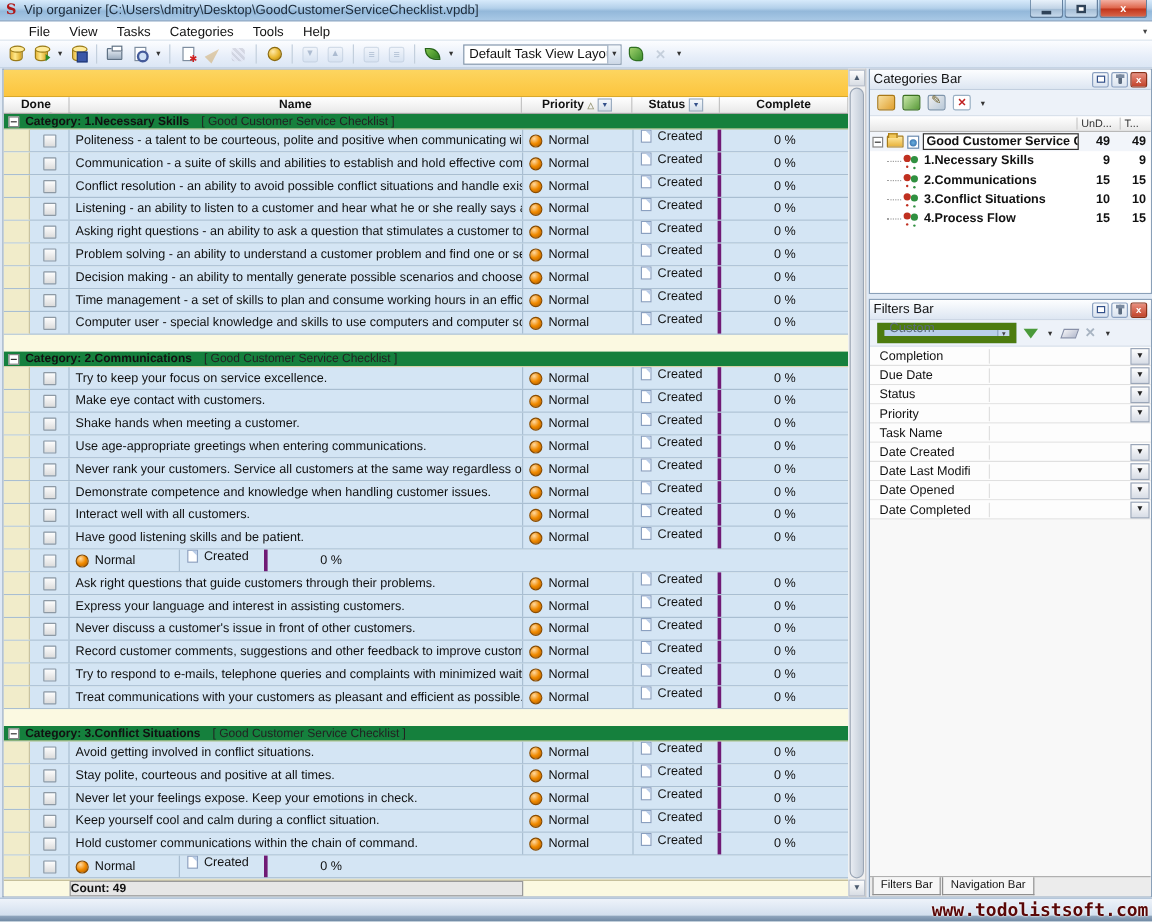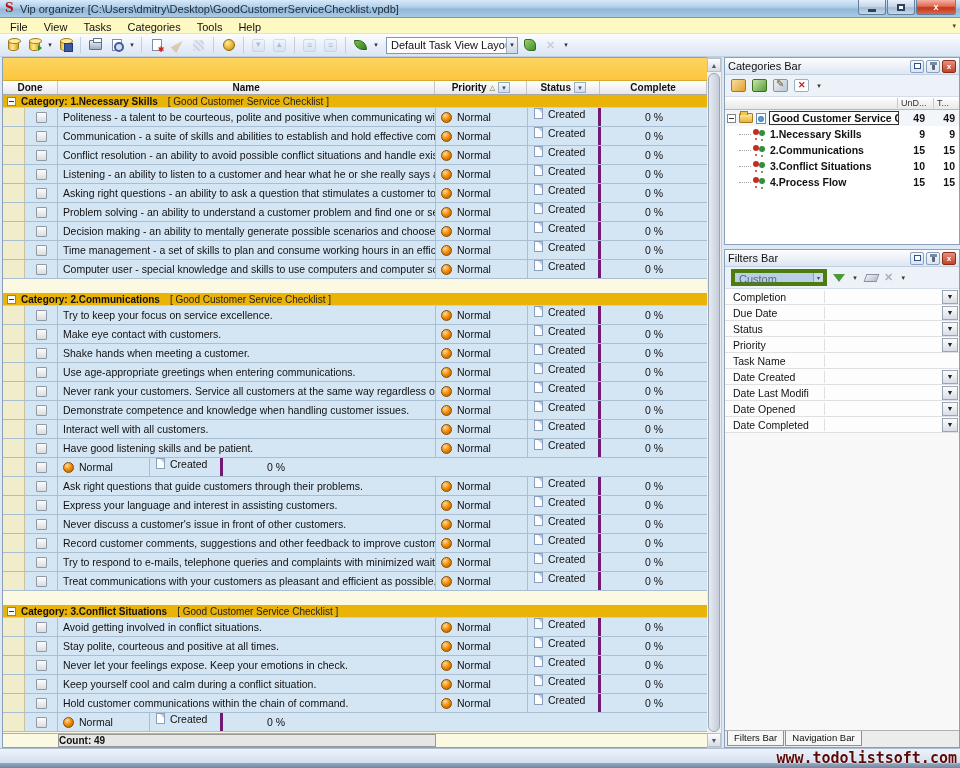--- a/index.html
+++ b/index.html
@@ -15,21 +15,21 @@
   .title-text { font-size:11px; color:#1d2b3a; flex:1; white-space:nowrap; overflow:hidden; }
   .win-controls { display:flex; gap:1px; align-self:flex-start; }
   .win-btn { width:28px; height:15px; border:1px solid #5b7globals; border:1px solid #64809e; border-top:none; border-radius:0 0 3px 3px;
     background:linear-gradient(180deg,#e9f2fb 0%,#c2d4e6 50%,#a3bcd4 55%,#c6d9ec 100%); display:flex; align-items:center; justify-content:center;
     font-size:9px; color:#31445a; }
   .win-btn.close { width:40px; background:linear-gradient(180deg,#f3b0a2 0%,#e06a50 45%,#c2361c 55%,#d8684d 100%); color:#fff; font-weight:bold; }
   .minimize-glyph { width:8px; height:3px; background:#2e4258; margin-top:6px; }
   .maximize-glyph { width:8px; height:7px; border:2px solid #2e4258; background:#fff; }
 
   
-  .menubar { height:16px; background:#fef9c3; border-bottom:1px solid #d8e0ec; display:flex; align-items:center; padding-left:2px; }
+  .menubar { height:16px; background:#ffffff; border-bottom:1px solid #d8e0ec; display:flex; align-items:center; padding-left:16px; }
   .menu-item { font-size:11px; color:#111; padding:0 8px; }
   .menu-overflow { margin-left:auto; margin-right:4px; font-size:7px; color:#444; }
 
   
   .toolbar { height:23px; background:linear-gradient(180deg,#fcfdff 0%,#e7eef9 60%,#dbe6f4 100%);
     border-bottom:1px solid #c0cfe2; display:flex; align-items:center; padding-left:4px; gap:2px; }
   .tb-sep { width:1px; height:16px; background:#c3cfdd; margin:0 3px; }
   .tb-btn { width:19px; height:19px; display:flex; align-items:center; justify-content:center; border-radius:2px; }
   .tb-btn.disabled { opacity:.38; }
   .tb-drop { font-size:7px; color:#333; width:8px; text-align:center; }
@@ -64,21 +64,21 @@
   .group-chip { background:#fdf4cf; border:1px solid #c9ae62; height:17px; display:flex; align-items:flex-start; padding:0 6px; gap:6px;margin-top:42px; }
   .group-chip .lbl { font-size:11px; font-weight:bold; color:#111; }
   .group-chip .sort { font-size:8px; color:#8a8a66; }
 
   .grid-head { height:14px; display:flex; background:linear-gradient(180deg,#ffffff,#e8e8e8); border-bottom:1px solid #a8a8a8; }
   .gh-cell { font-size:10px; font-weight:bold; color:#111; display:flex; align-items:center; justify-content:center; border-right:1px solid #c4c4c4; position:relative; gap:3px; }
   .gh-sort { font-size:7px; color:#9a9a7a; }
   .gh-filter { width:12px; height:11px; background:linear-gradient(180deg,#f6f9fc,#d3deea); border:1px solid #9aacc0; font-size:6px; color:#33508a; display:flex; align-items:center; justify-content:center; }
 
   .grid-body { flex:1; overflow:hidden; background:#fbf9e1; }
-  .group-row { height:13px; background:#eab308; display:flex; align-items:center; border-bottom:1px solid #d8d2a8; }
+  .group-row { height:13px; background:#15803d; display:flex; align-items:center; border-bottom:1px solid #d8d2a8; }
   .expander { width:9px; height:9px; background:#fff; border:1px solid #848484; margin:0 5px 0 4px; position:relative; flex:none; }
   .expander::before { content:""; position:absolute; left:1px; top:3px; width:5px; height:1px; background:#333; }
   .g-label { font-size:10px; font-weight:bold; color:#111; white-space:nowrap; }
   .g-suffix { font-size:10px; color:#222; margin-left:10px; white-space:nowrap; }
   .gap-row { height:14px; background:#fbf9e1; }
 
   .task-row { height:19px; display:flex; background:#d4e5f4; border-bottom:1px solid #a9bed1; }
   .c-indent { width:22px; background:#f1ecca; border-right:1px solid #c9c3a0; flex:none; }
   .c-done { width:33px; flex:none; display:flex; align-items:center; justify-content:center; border-right:1px solid #a9bed1; }
   .checkbox { width:11px; height:11px; background:linear-gradient(180deg,#fdfdfd,#dcdcdc); border:1px solid #8e9aa5; border-radius:1px; }
@@ -132,21 +132,21 @@
   .doc-ic { width:10px; height:11px; background:#fff; border:1px solid #6a8ab0; position:relative; flex:none; margin-right:3px; }
   .doc-ic::before { content:""; position:absolute; left:1px; top:2px; width:6px; height:6px; border-radius:50%; background:radial-gradient(circle,#6ab0e0,#2a60a0); }
   .people { width:13px; height:11px; position:relative; flex:none; margin-right:4px; }
   .people::before { content:""; position:absolute; left:0; top:0; width:6px; height:6px; border-radius:50%; background:#c03020; box-shadow:0 7px 0 -2px #c03020; }
   .people::after { content:""; position:absolute; left:6px; top:1px; width:6px; height:6px; border-radius:50%; background:#309040; box-shadow:0 7px 0 -2px #309040; }
   .tree-label { flex:1; white-space:nowrap; overflow:hidden; }
   .tree-row.root .tree-label { border:1px solid #333; background:#fff; padding:0 2px; }
   .tree-count { width:30px; text-align:right; padding-right:4px; flex:none; }
 
   
-  .custom-combo { width:96px; height:17px; background:#b9cfe8; border:4px solid #4d7c0f; display:flex; align-items:flex-start; }
+  .custom-combo { width:116px; height:17px; background:#b9cfe8; border:6px solid #4d7c0f; display:flex; align-items:flex-end; }
   .custom-combo .val { flex:1; font-size:11px; color:#5a6a7a; padding-left:4px; }
   .custom-combo .arrow { width:10px; height:100%; border-left:1px solid #8aa4c0; font-size:6px; color:#444; display:flex; align-items:center; justify-content:center; background:#c9d9ec; }
   .ic-funnel { width:0; height:0; border-left:6px solid transparent; border-right:6px solid transparent; border-top:8px solid #4a9a3a; position:relative; }
   .ic-eraser { width:13px; height:8px; background:linear-gradient(135deg,#f0f0f4,#b8bed0); border:1px solid #8890a8; transform:skewX(-20deg); }
   .ic-x-dis { font-size:11px; font-weight:bold; color:#a8b4c2; }
   .filters-grid { flex:none; }
   .filter-row { height:16px; display:flex; align-items:center; border-bottom:1px solid #e0e0e0; background:#fdfdfd; }
   .f-label { width:100px; flex:none; font-size:10.5px; color:#111; padding-left:8px; border-right:1px solid #e0e0e0; white-space:nowrap; overflow:hidden; }
   .f-value { flex:1; height:100%; }
   .f-arrow { width:16px; height:14px; margin-right:1px; background:linear-gradient(180deg,#fdfdfd,#d8dde6); border:1px solid #9aa6b8; font-size:7px; color:#222; display:flex; align-items:center; justify-content:center; flex:none; }

